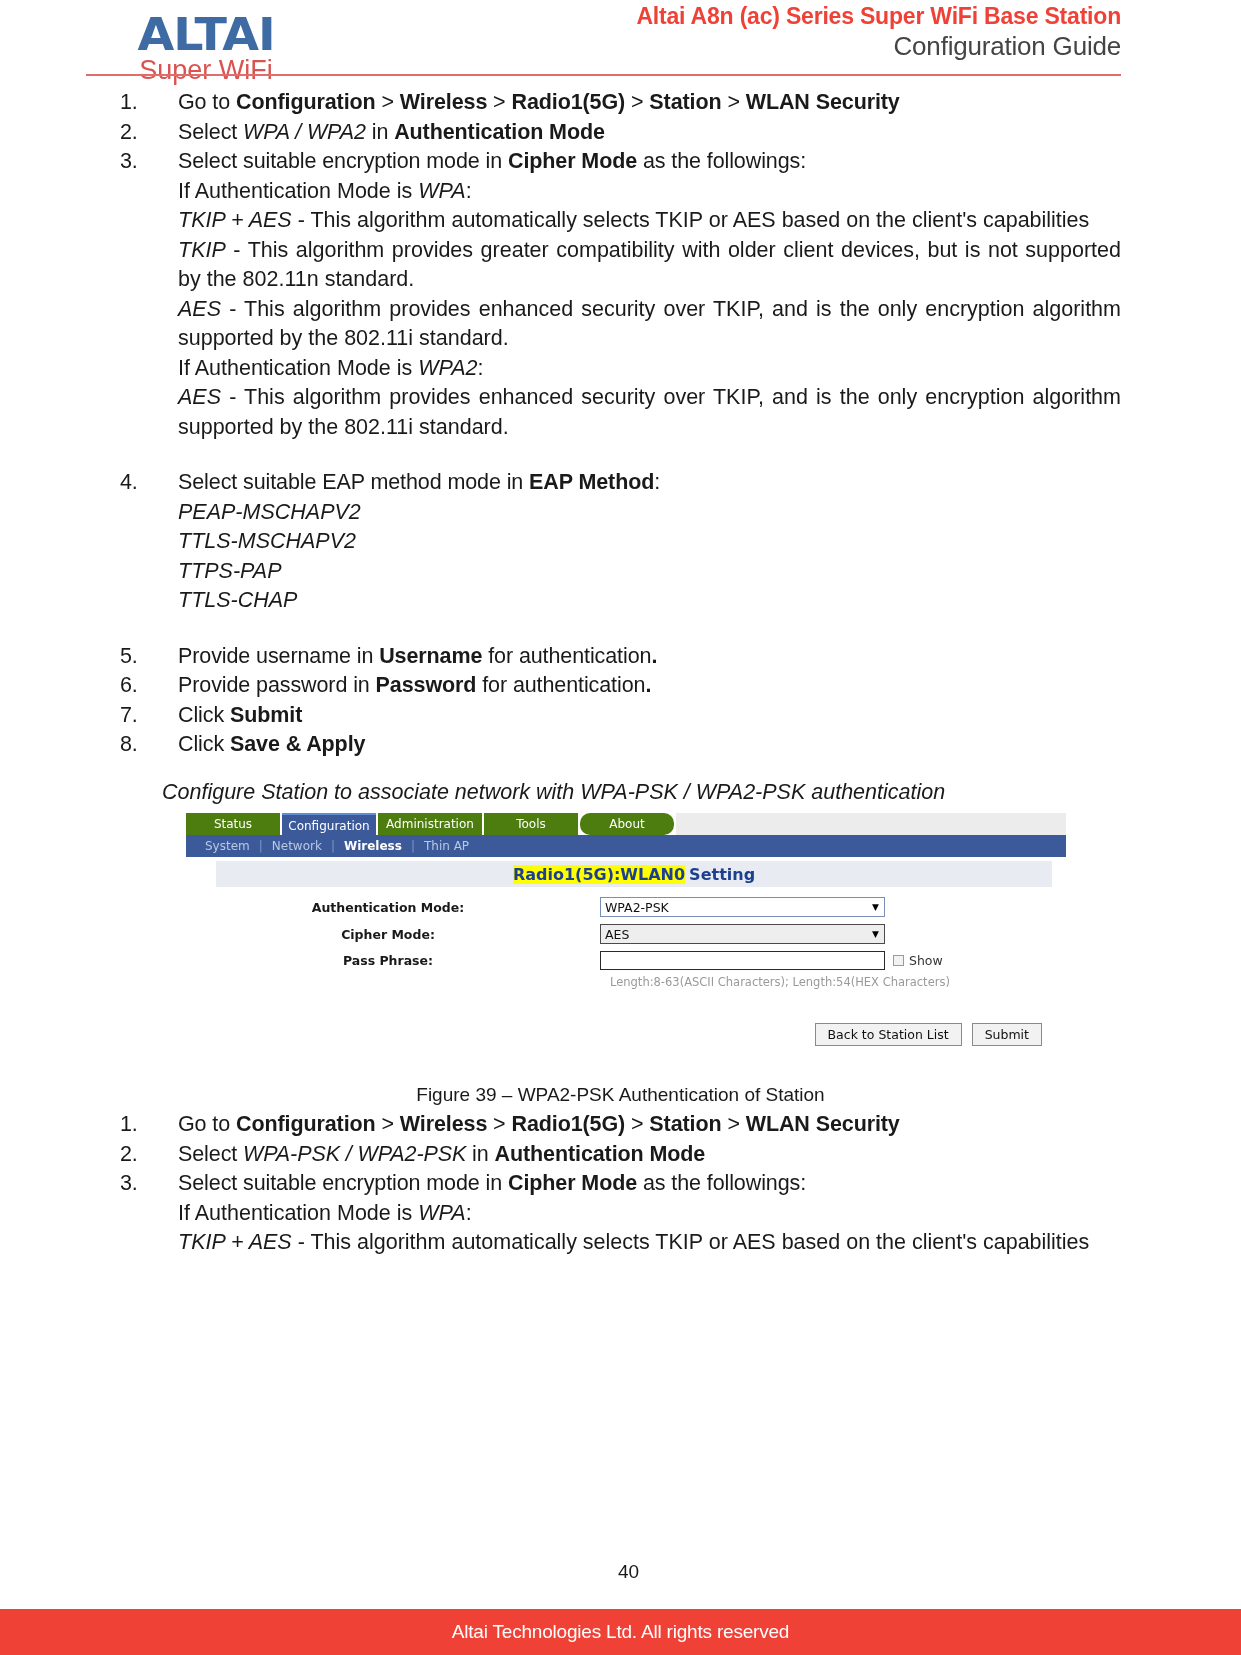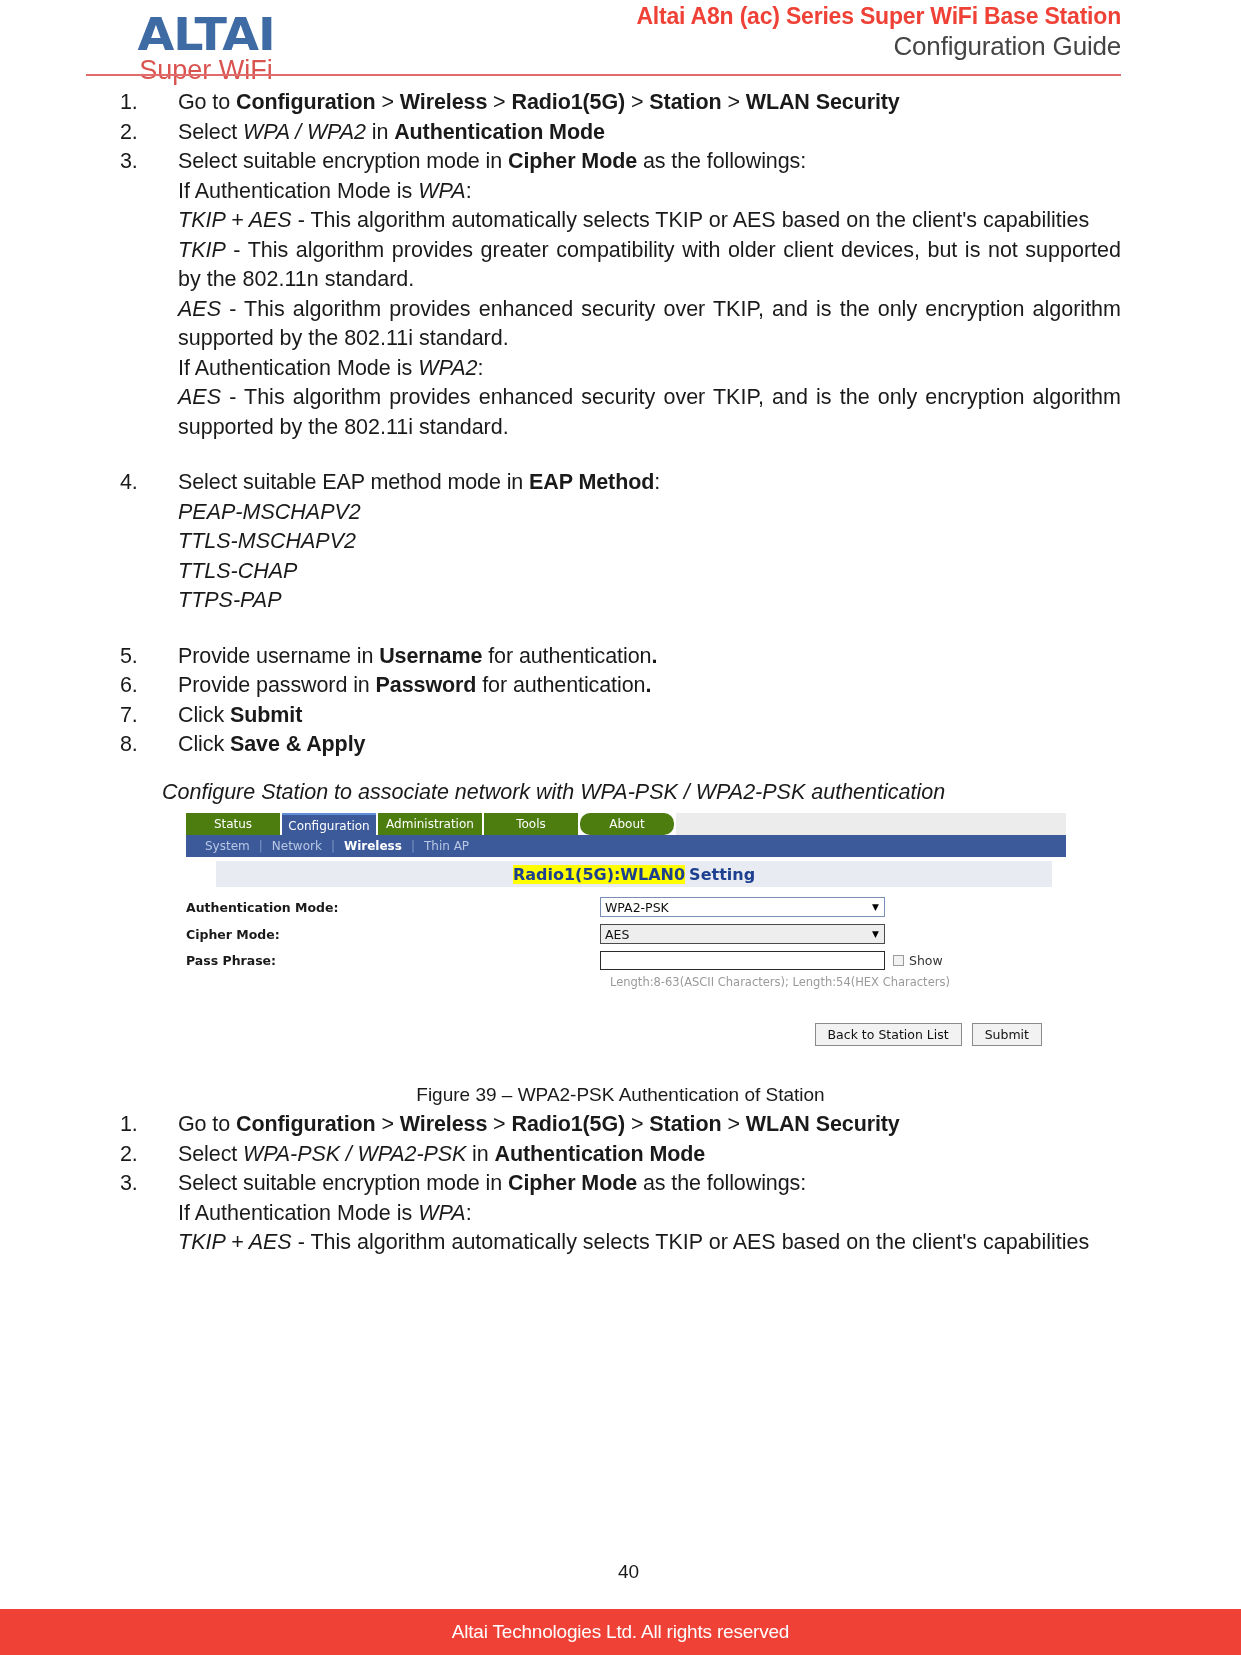--- a/index.html
+++ b/index.html
@@ -228,21 +228,21 @@
   }
 
   .ui-form { margin-top: 10px; }
   .ui-row {
     display: flex;
     align-items: center;
     margin-bottom: 7px;
   }
   .ui-lbl {
     width: 414px;
-    text-align: left;
+    text-align: center;
     font-size: 12.5px;
     font-weight: bold;
     color: #1a1a1a;
     padding-right: 10px;
   }
   .ui-select {
     width: 285px;
     height: 20px;
     border: 1px solid #7a8fb5;
     background: #ffffff;
@@ -386,22 +386,22 @@
 
   <ol class="steps" id="step4-list">
       <li>
         <span class="num">4.</span>
         <span class="step-body"><span>Select suitable EAP method mode in </span><b>EAP Method</b><span>:</span></span>
       </li>
     </ol>
   <div id="eap-list">
       <div class="sub-line"><i>PEAP-MSCHAPV2</i></div>
       <div class="sub-line"><i>TTLS-MSCHAPV2</i></div>
+      <div class="sub-line"><i>TTPS-PAP</i></div>
       <div class="sub-line"><i>TTLS-CHAP</i></div>
-      <div class="sub-line"><i>TTPS-PAP</i></div>
     </div>
 
   <div class="spacer-26"></div>
 
   <ol class="steps" id="steps-bottom">
       <li>
         <span class="num">5.</span>
         <span class="step-body"><span>Provide username in </span><b>Username</b><span> for authentication</span><b>.</b></span>
       </li>
       <li>

